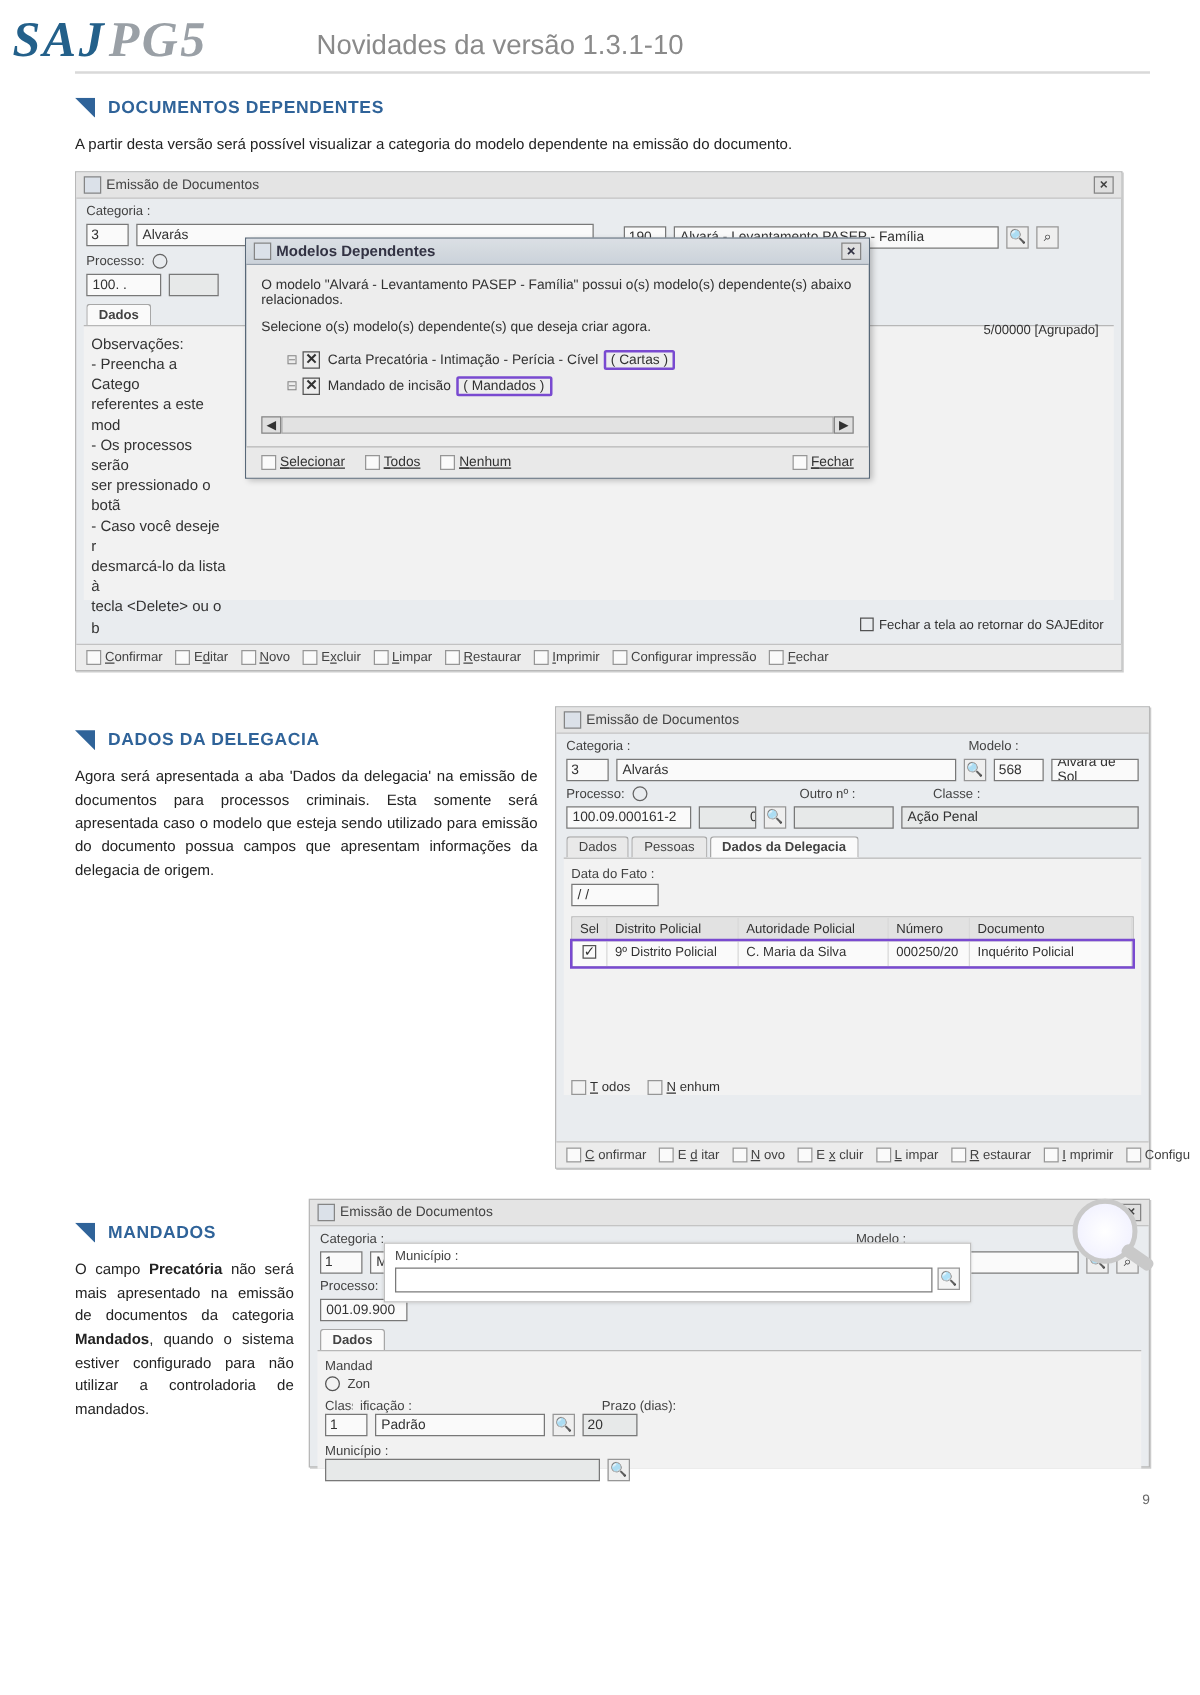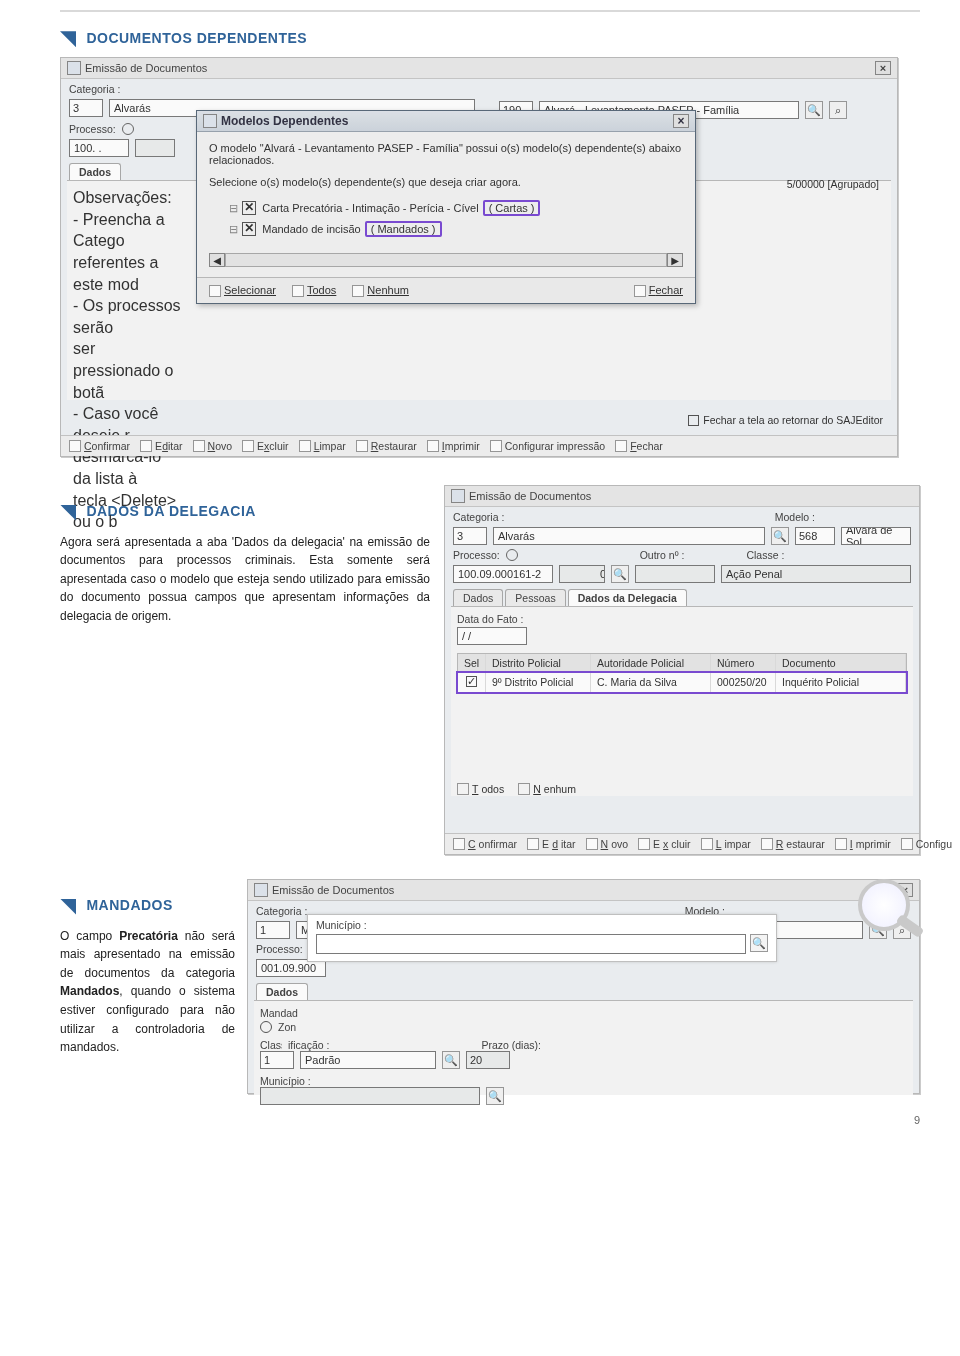--- a/index.html
+++ b/index.html
@@ -190,27 +190,33 @@
   #shot3{height:215px;position:relative;}
 
   .faded{filter:blur(.4px) brightness(.98);}
 </style>
 </head>
 <body>
 
 <div class="page">
 
   <div class="header-bar">
+    <div class="logo-area">
+      <span class="logo-text">SAJ</span>
+      <span class="logo-suffix">PG5</span>
+    </div>
+    <div class="version-title">Novidades da versão 1.3.1-10</div>
   </div>
   <div class="hr-line"></div>
 
   <h2 class="section-title">
     <span class="arrow-head"></span>
     <span>DOCUMENTOS DEPENDENTES</span>
   </h2>
+  <p class="body-text">A partir desta versão será possível visualizar a categoria do modelo dependente na emissão do documento.</p>
 
   <div id="shot1" class="shot rel faded">
     <div class="titlebar">
       <span class="mini-icon"></span>
       <span style="flex:1;">Emissão de Documentos</span>
       <span class="win-x">×</span>
     </div>
     <div class="fieldrow">
       <span class="lbl">Categoria :</span>
     </div>
@@ -241,21 +247,21 @@
       <div class="txt-box" style="width:60px;flex:none;">
           <span>100.  .</span>
         </div>
       <div class="txt-box grey-box" style="width:40px;flex:none;"></div>
     </div>
 
     <div class="tab-strip">
       <div class="tab active">Dados</div>
     </div>
     <div class="panel-body" style="height:220px;">
-      <div style="font-size:16px;line-height:1.35;width:110px;">
+      <div style="font-size:12px;line-height:1.35;width:110px;">
         <div>Observações:</div>
         <div>- Preencha a Catego</div>
         <div>referentes a este mod</div>
         <div>- Os processos serão</div>
         <div>ser pressionado o botã</div>
         <div>- Caso você deseje r</div>
         <div>desmarcá-lo da lista à</div>
         <div>tecla &lt;Delete&gt; ou o b</div>
       </div>
     </div>

